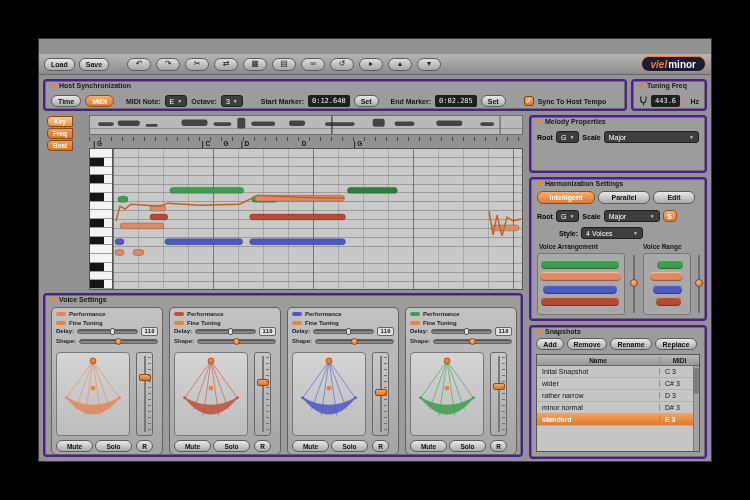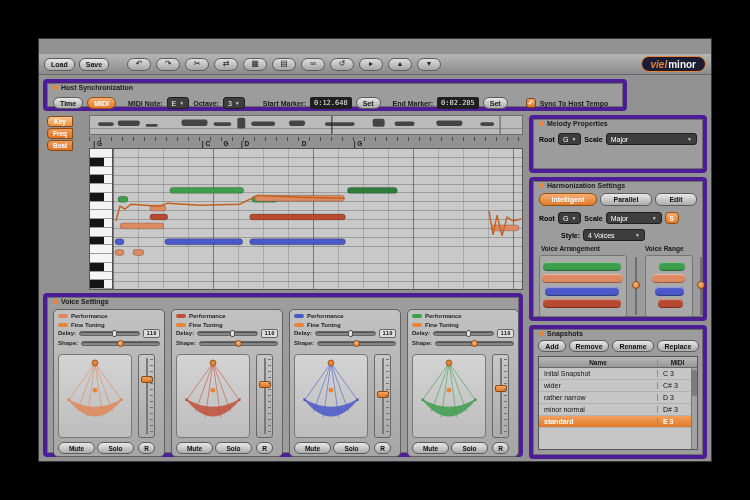--- a/index.html
+++ b/index.html
@@ -28,21 +28,21 @@
   .tbtn { height:13px; min-width:30px; }
   #iconrow { display:flex; gap:5px; margin-left:14px; }
   .ibtn { width:24px; height:13px; border-radius:7px; background:linear-gradient(#dedede,#a5a5a5);
     border:1px solid #5c5c5c; font-size:8px; line-height:10px; color:#222; text-align:center; }
   .logo { margin-left:auto; height:16px; background:#1b1b33; border:1px solid #e8833a;
     border-radius:8px; display:flex; align-items:center; padding:0 9px; font-size:10px; font-weight:bold; gap:1px; }
   .logo .lv { color:#e8833a; font-style:italic; }
   .logo .lk { color:#f4f4f4; }
 
   
-  .group { position:absolute; background:#9c9c9c; border:4px solid #4c1d95; border-radius:4px;
+  .group { position:absolute; background:#9c9c9c; border:2px solid #4c1d95; border-radius:4px;
     box-shadow: inset 0 0 0 1px rgba(60,60,60,.5); }
   .glabel { position:absolute; top:1px; left:6px; font-size:7px; font-weight:bold; color:#191919;
     display:flex; align-items:center; gap:3px; }
   .gdot { width:5px; height:5px; border-radius:50%; background:#e8833a; display:inline-block; }
 
   .hrow { position:absolute; left:6px; right:4px; top:14px; display:flex; align-items:center;
     gap:4px; font-size:7px; color:#161616; }
   .lab { font-weight:bold; white-space:nowrap; }
   .dd { background:#3e3e3e; color:#fff; border:1px solid #1f1f1f; border-radius:3px; height:12px;
     display:inline-flex; align-items:center; gap:3px; padding:0 4px; font-size:7px; }
@@ -193,20 +193,37 @@
       <span class="val">0:12.648</span>
       <button class="btn">Set</button>
       <span class="lab" style="margin-left:8px">End Marker:</span>
       <span class="val">0:02.285</span>
       <button class="btn">Set</button>
       <span class="chk" style="margin-left:14px">✓</span>
       <span class="lab">Sync To Host Tempo</span>
     </div>
   </div>
 
+  <div class="group" style="left:592px;top:40px;width:76px;height:32px">
+    <div class="glabel">
+          <i class="gdot"></i>
+          <span>Tuning Freq</span>
+        </div>
+    <div class="hrow" style="gap:3px">
+      <svg width="9" height="12" viewBox="0 0 10 12">
+            <path d="M2,1 V5 Q2,8 5,8 Q8,8 8,1 M5,8 V11" stroke="#1d1d1d" stroke-width="1.2" fill="none"></path>
+          </svg>
+      <span class="val">443.6</span>
+      <span class="stepper">
+            <span>▲</span>
+            <span>▼</span>
+          </span>
+      <span class="lab">Hz</span>
+    </div>
+  </div>
 
   <div class="etab sel" style="top:77px">Key</div>
   <div class="etab" style="top:89px">Freq</div>
   <div class="etab" style="top:101px">Beat</div>
 
   <div class="overview">
     <svg viewBox="0 0 434 20" preserveAspectRatio="none" style="position:absolute;inset:0;width:100%;height:100%">
       <line x1="0" y1="14" x2="434" y2="14" stroke="#8d8d8d"></line>
       <g fill="#454545">
         <rect x="8" y="7" width="16" height="4" rx="2"></rect>

